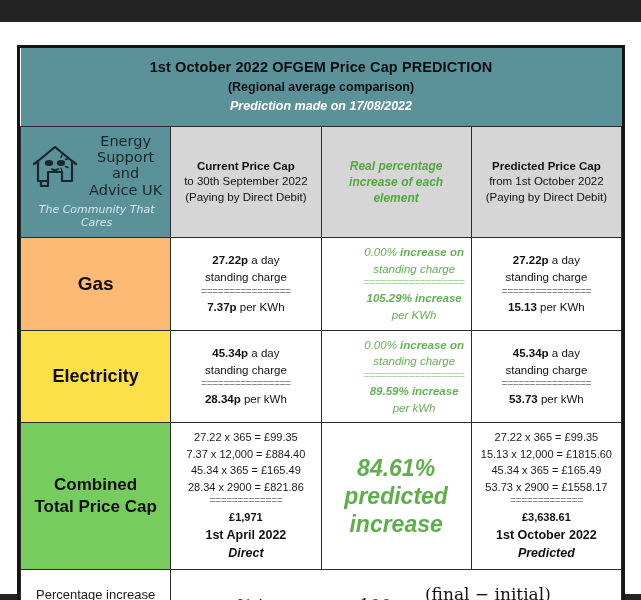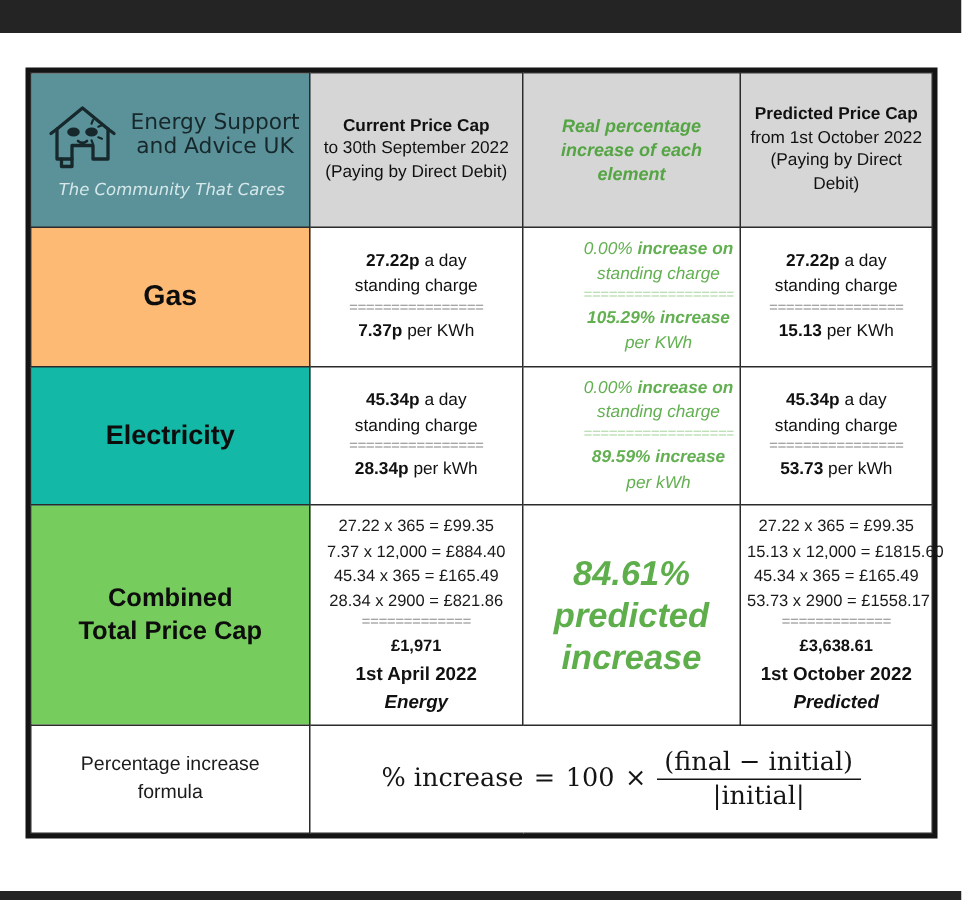--- a/index.html
+++ b/index.html
@@ -90,21 +90,21 @@
   }
 
   
   .rowlabel {
     text-align: center;
     font-size: 19px;
     font-weight: bold;
     color: #0d0d0d;
   }
   .rowlabel.gas { background: #fdba74; }
-  .rowlabel.elec { background: #14b8a6; font-size: 18px; }
+  .rowlabel.elec { background: #fde047; font-size: 18px; }
   .rowlabel.combined { background: #76cc5c; font-size: 17px; line-height: 1.3; }
 
   
   .datacell {
     text-align: center;
     padding: 6px 4px;
     font-size: 11.5px;
     color: #111;
     line-height: 1.45;
     height: 70px;
@@ -155,20 +155,27 @@
 
 <div id="screen">
 
   <div class="chrome-bar chrome-top"></div>
   <div class="chrome-bar chrome-bottom"></div>
 
   <div class="table-wrap">
     <table class="pricecap">
 
       <tbody>
+          <tr>
+        <td colspan="4" class="title-band">
+          <div class="title-line1">1st October 2022 OFGEM Price Cap PREDICTION</div>
+          <div class="title-line2">(Regional average comparison)</div>
+          <div class="title-line3">Prediction made on 17/08/2022</div>
+        </td>
+      </tr>
 
       <tr>
         <td class="logo-cell" style="width:186px;">
           <div class="logo-inner">
             <span class="logo-mark">
               <svg viewBox="0 0 52 50" width="52" height="50" aria-hidden="true">
                 <g fill="none" stroke="#16282c" stroke-width="2.2" stroke-linejoin="round" stroke-linecap="round">
                   <path d="M9 21 L26 7 L43 21 L43 41 L33 41 L33 32 L19 32 L19 41 L9 41 Z"></path>
                   <path d="M19 41 L19 46 L12 46 L12 41"></path>
                   <path d="M9 21 L5 24"></path>
@@ -262,21 +269,21 @@
           <span>Total Price Cap</span>
         </td>
         <td class="datacell" style="height:135px;">
           <div class="combined-calc">27.22 x 365 = £99.35</div>
           <div class="combined-calc">7.37 x 12,000 = £884.40</div>
           <div class="combined-calc">45.34 x 365 = £165.49</div>
           <div class="combined-calc">28.34 x 2900 = £821.86</div>
           <div class="eqline">=============</div>
           <div class="combined-tot">£1,971</div>
           <div class="combined-date">1st April 2022</div>
-          <div class="combined-kind">Energy</div>
+          <div class="combined-kind">Direct</div>
         </td>
         <td class="datacell">
           <div class="bigpct">
             <div>84.61%</div>
             <div>predicted</div>
             <div>increase</div>
           </div>
         </td>
         <td class="datacell">
           <div class="combined-calc">27.22 x 365 = £99.35</div>

